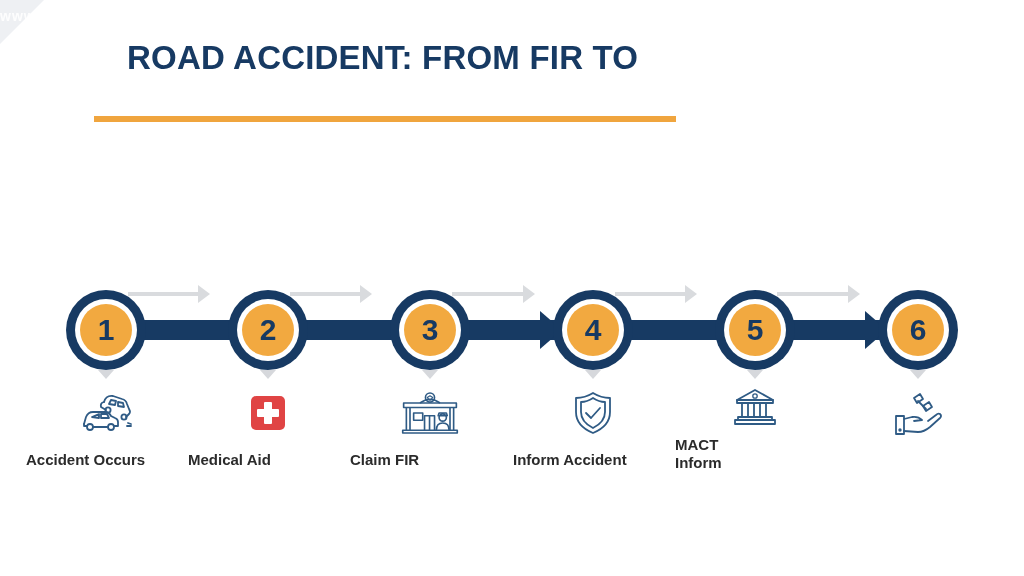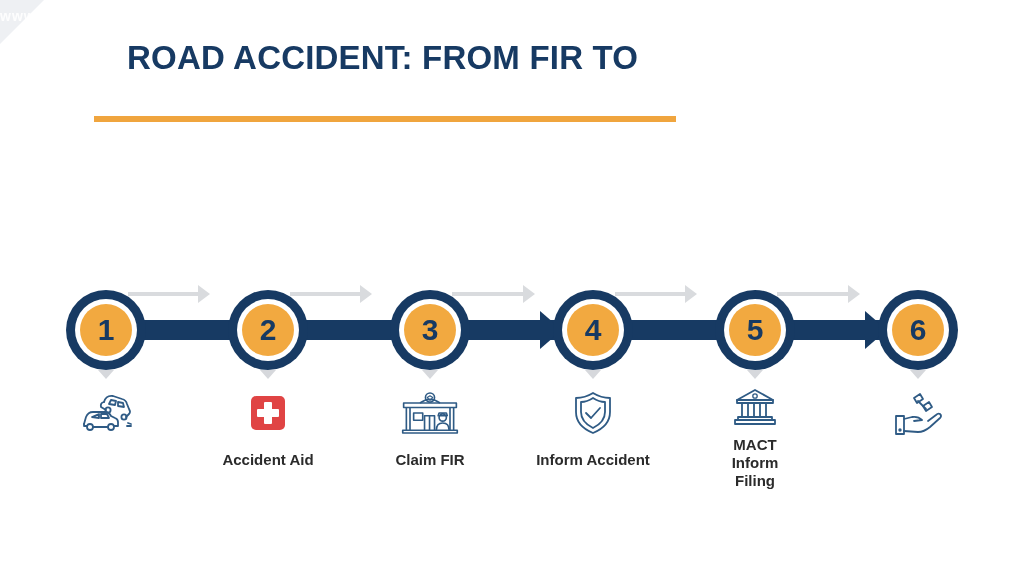--- a/index.html
+++ b/index.html
@@ -60,21 +60,21 @@
     .pointer {
       position: absolute; top: 370px; left: 72px; width: 0; height: 0;
       border-left: 8px solid transparent; border-right: 8px solid transparent;
       border-top: 9px solid #d6d8dc;
     }
     .step-icon {
       position: absolute; top: 388px; left: 50px; width: 60px; height: 50px;
       display: flex; align-items: center; justify-content: center;
     }
     .step-label {
-      position: absolute; top: 451px; left: 0; width: 160px; text-align: center;
+      position: absolute; top: 451px; left: 0; width: 160px; text-align: left;
       font-size: 15px; font-weight: 700; color: #2b2b2b; line-height: 18px;
     }
     .step-label.multi { top: 436px; }
   </style>
 </head>
 <body>
 
 <div class="corner-wedge"></div>
 <div class="watermark">www</div>
 
@@ -127,37 +127,38 @@
         <path d="M15 37 L30 37"></path>
         <path d="M14 27 L21 24 L21 28 Z M23 24 L29 24 L31 28 L23 28 Z"></path>
         <path d="M26 12 Q28 5 35 6 L44 9 Q48 10 49 14 L51 19 Q53 22 51 24 L48 27"></path>
         <path d="M26 12 Q22 13 23 17 L28 20"></path>
         <circle cx="30" cy="20" r="2.6"></circle>
           <circle cx="46" cy="27" r="2.6"></circle>
         <path d="M33 10 L38 11 L37 15 L31 14 Z M40 12 L45 13 L46 17 L40 16 Z"></path>
         <path d="M50 33 l3 1 M49 36 l4 0"></path>
       </svg>
     </div>
+    <div class="step-label">Accident Occurs</div>
   </div>
 
   <div class="step" style="left:188px;">
     <div class="step-ring">
       <div class="step-ring-inner">
           <div class="step-num">2</div>
         </div>
     </div>
     <div class="pointer"></div>
     <div class="step-icon">
       <svg width="36" height="36" viewBox="0 0 36 36">
         <rect x="1" y="1" width="34" height="34" rx="5" fill="#e04444"></rect>
         <rect x="14" y="7" width="8" height="22" rx="1" fill="#ffffff"></rect>
         <rect x="7" y="14" width="22" height="8" rx="1" fill="#ffffff"></rect>
       </svg>
     </div>
-    <div class="step-label">Accident Aid</div>
+    <div class="step-label">Medical Aid</div>
   </div>
 
   <div class="step" style="left:350px;">
     <div class="step-ring">
       <div class="step-ring-inner">
           <div class="step-num">3</div>
         </div>
     </div>
     <div class="pointer"></div>
     <div class="step-icon">
@@ -209,21 +210,20 @@
         <circle cx="22" cy="9" r="2.2" stroke-width="1.3"></circle>
         <path d="M4 13 L40 13 L40 16 L4 16 Z"></path>
         <path d="M9 16 L9 30 M15 16 L15 30 M21 16 L21 30 M27 16 L27 30 M33 16 L33 30"></path>
         <path d="M5 30 L39 30 L39 33 L5 33 Z"></path>
         <path d="M2 33 L42 33 L42 37 L2 37 Z"></path>
       </svg>
     </div>
     <div class="step-label multi">
       <div>MACT</div>
       <div>Inform</div>
-      <div>Filing</div>
     </div>
   </div>
 
   <div class="step" style="left:838px;">
     <div class="step-ring">
       <div class="step-ring-inner">
           <div class="step-num">6</div>
         </div>
     </div>
     <div class="pointer"></div>

